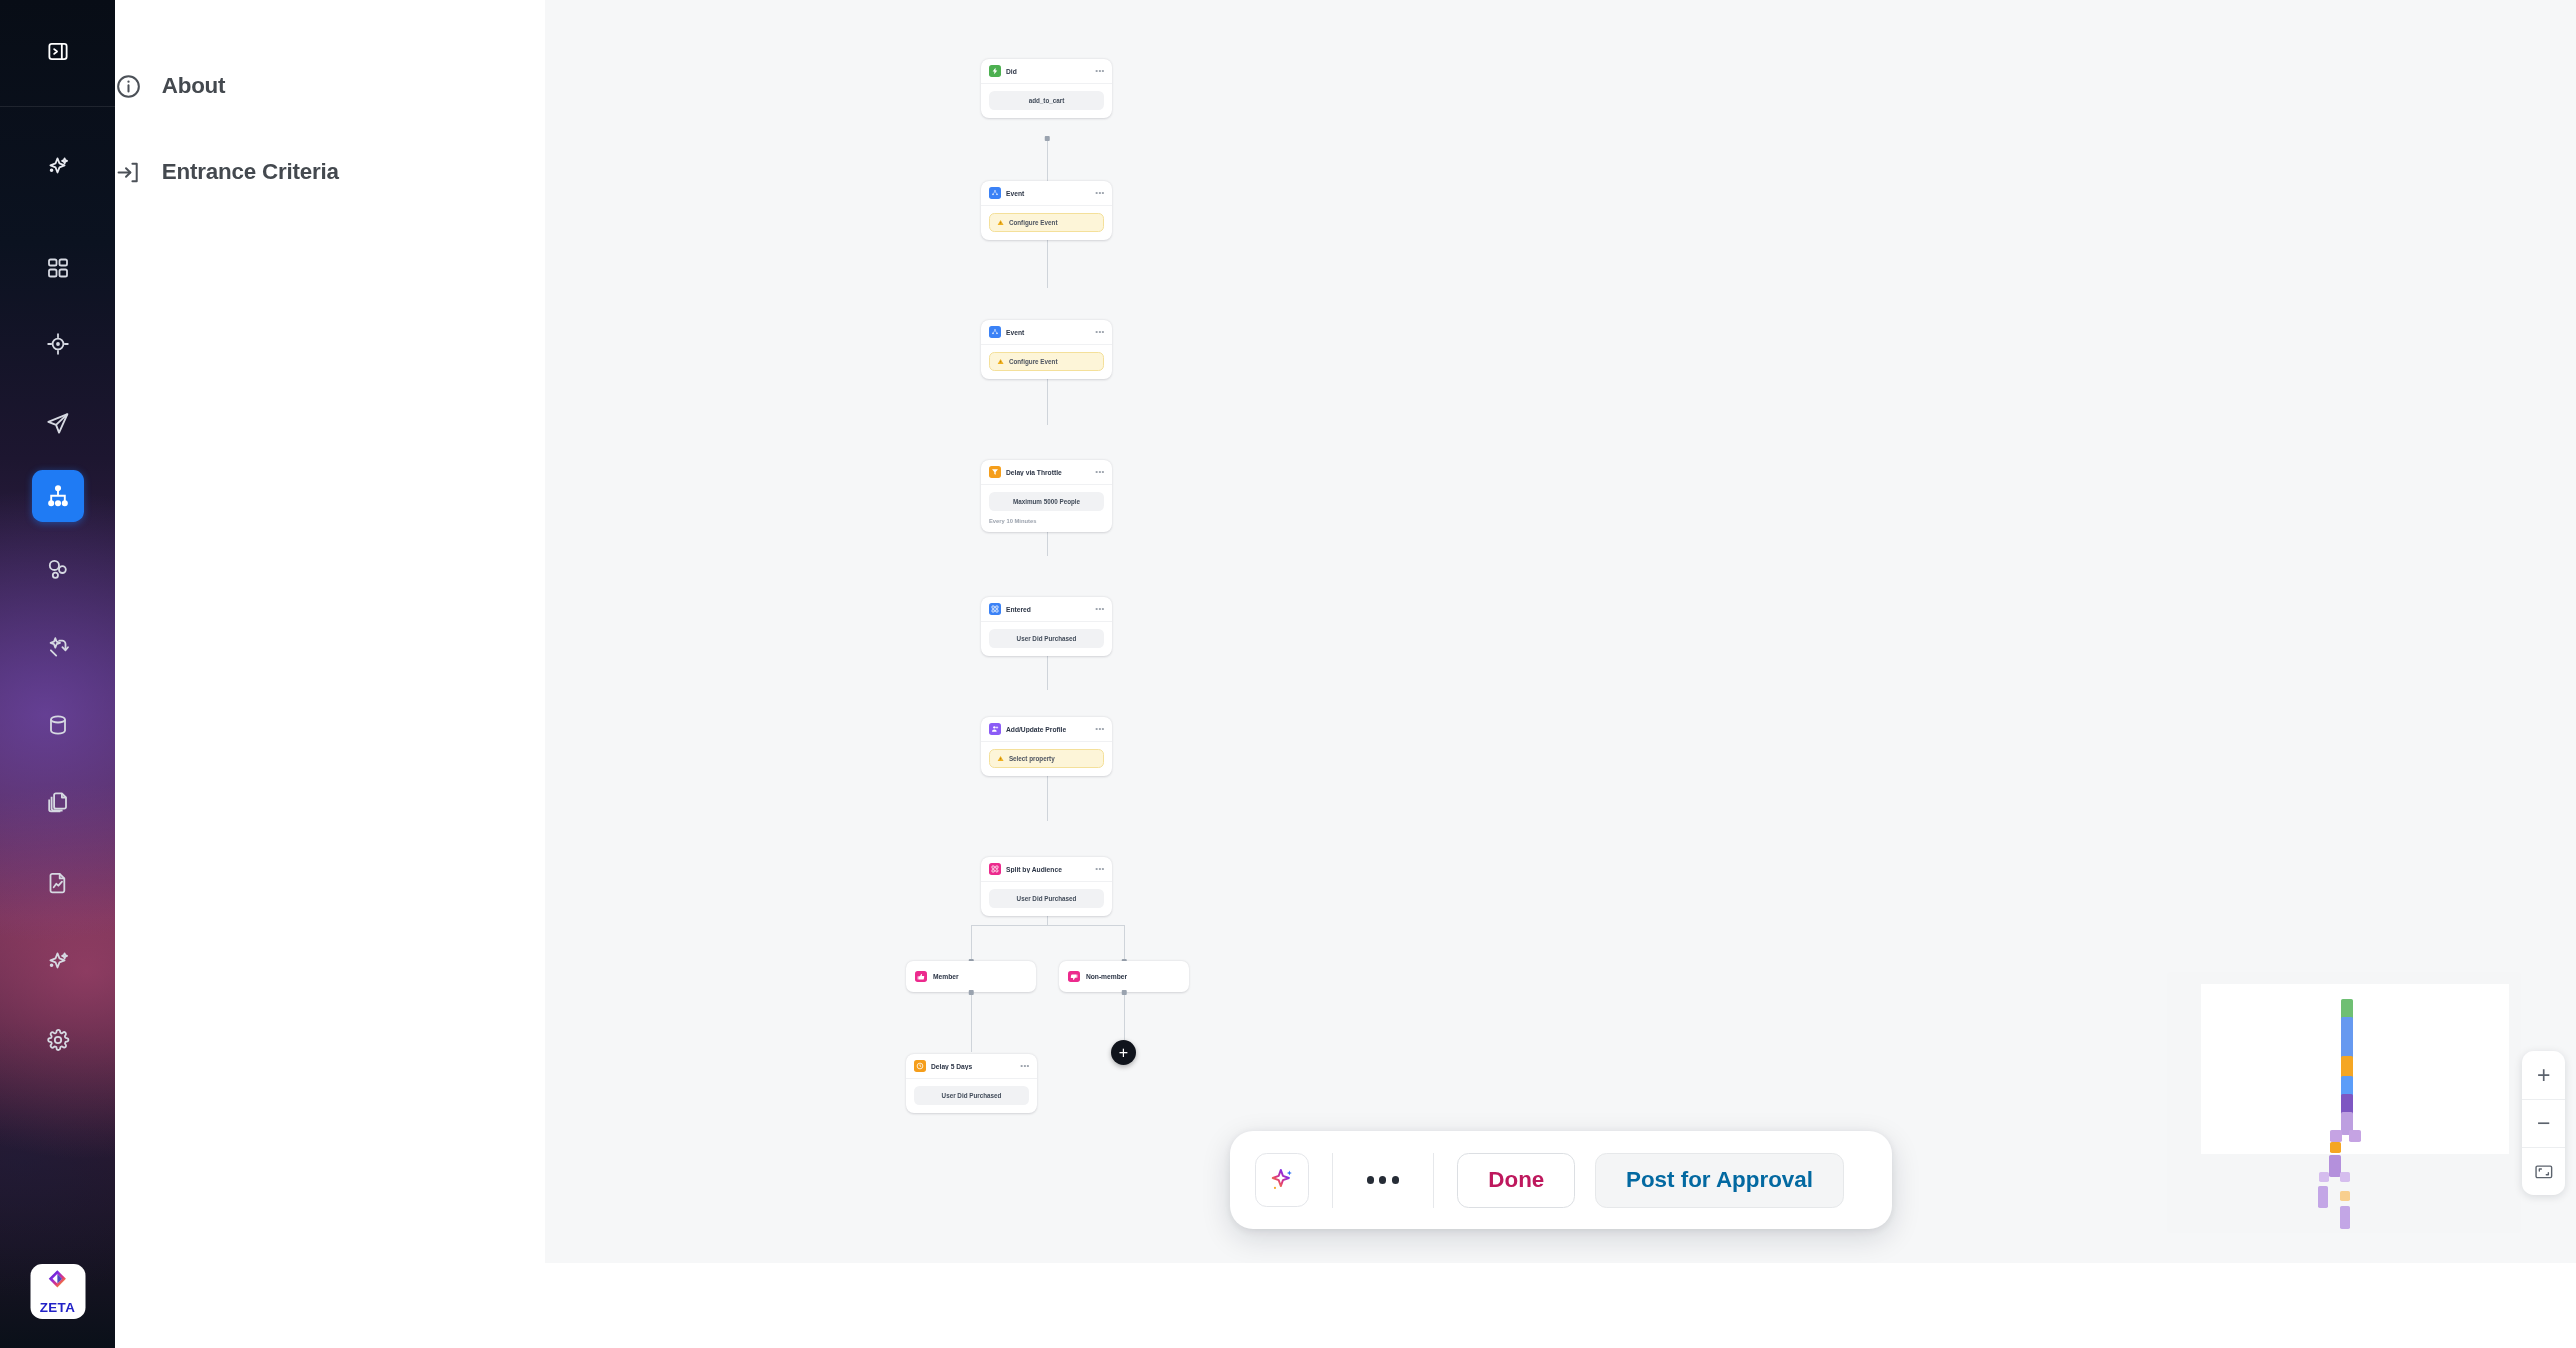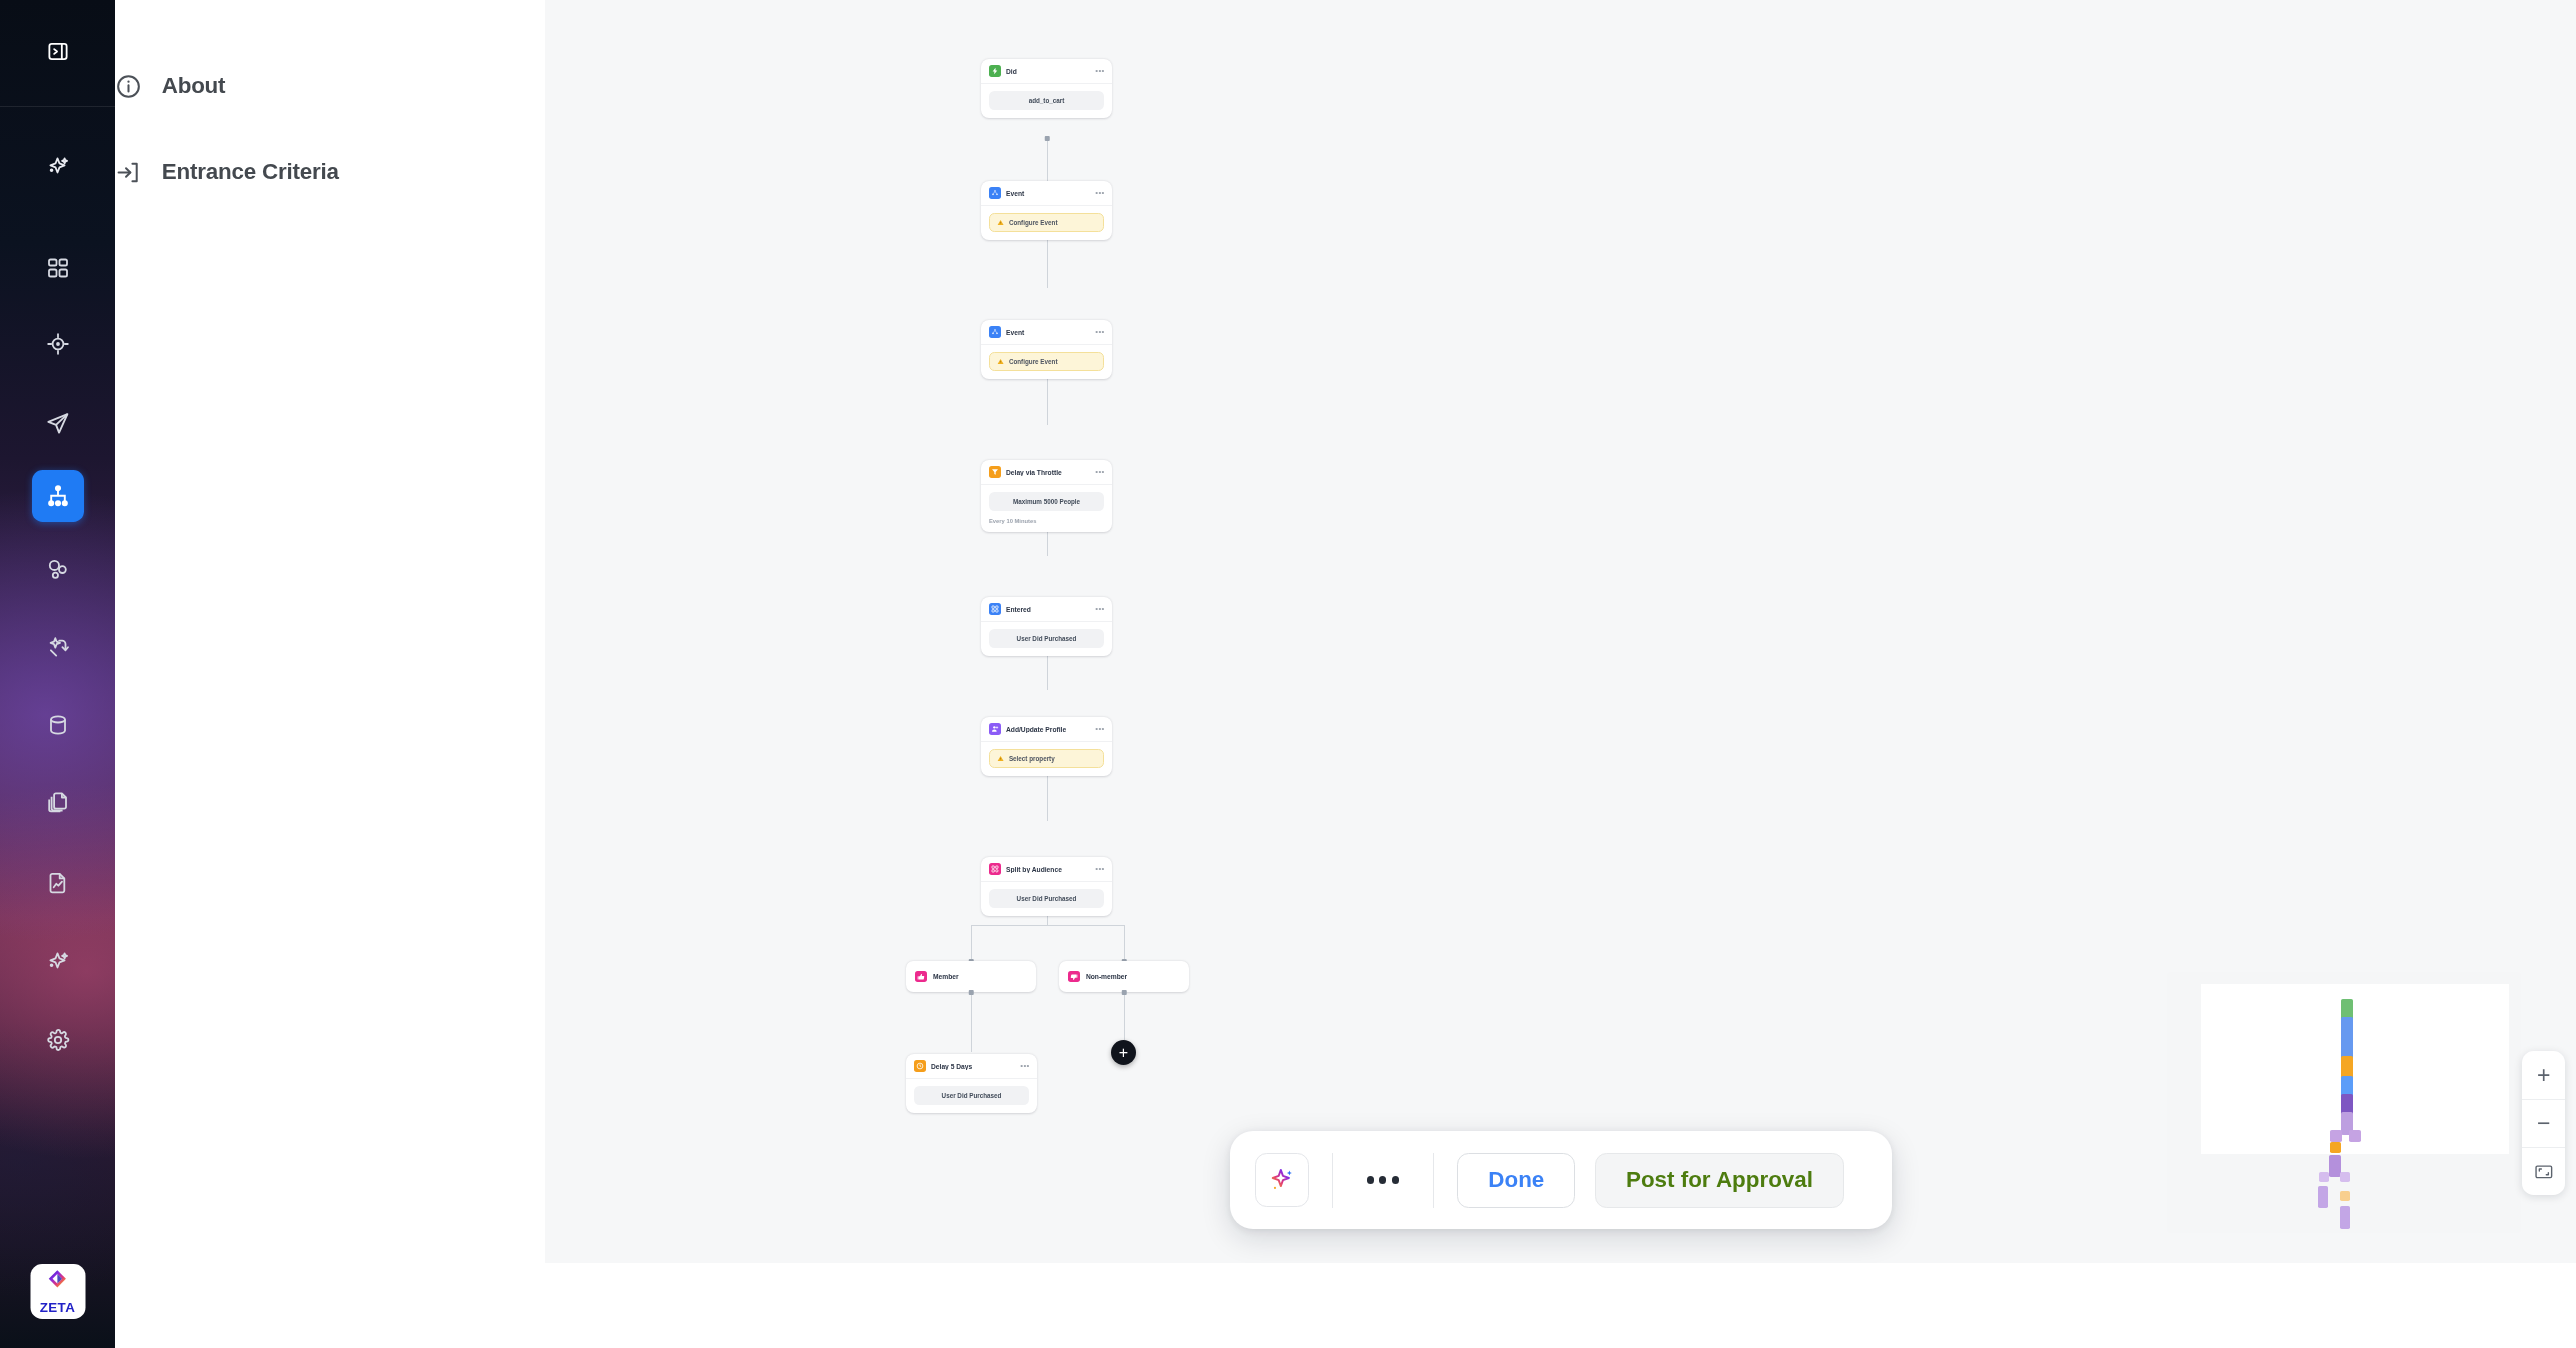--- a/index.html
+++ b/index.html
@@ -166,25 +166,25 @@
   }
   .tb-sep { width:0.9px; height:55px; background:#e6e8eb; margin:0 23px; }
   .tb-dots {
     width:55px; height:50px; display:flex; align-items:center;
     justify-content:center; gap:5.4px;
   }
   .tb-dots i { width:7.2px; height:7.2px; border-radius:50%; background:#262c36; display:block; }
   .tb-btn {
     height:55px; border-radius:11.6px; border:0.9px solid #dcdfe3;
     background:#fff; padding:0 30px; font-size:22.4px; font-weight:700;
-    color:#3b82f6; display:flex; align-items:center; justify-content:center;
+    color:#be185d; display:flex; align-items:center; justify-content:center;
     font-family:"Liberation Sans", sans-serif;
   }
   .tb-btn.ghost {
-    background:#f4f5f6; border-color:#e6e8ea; color:#4d7c0f; margin-left:19.7px;
+    background:#f4f5f6; border-color:#e6e8ea; color:#0369a1; margin-left:19.7px;
   }
 
   
   .minimap {
     position:absolute; right:55px; bottom:30px;
     width:354px; height:261px; background:#f5f6f7;
     border-radius:3.6px; overflow:hidden; z-index:30;
   }
   .minimap-view {
     position:absolute; left:34px; top:11.6px; width:308px; height:170px;

